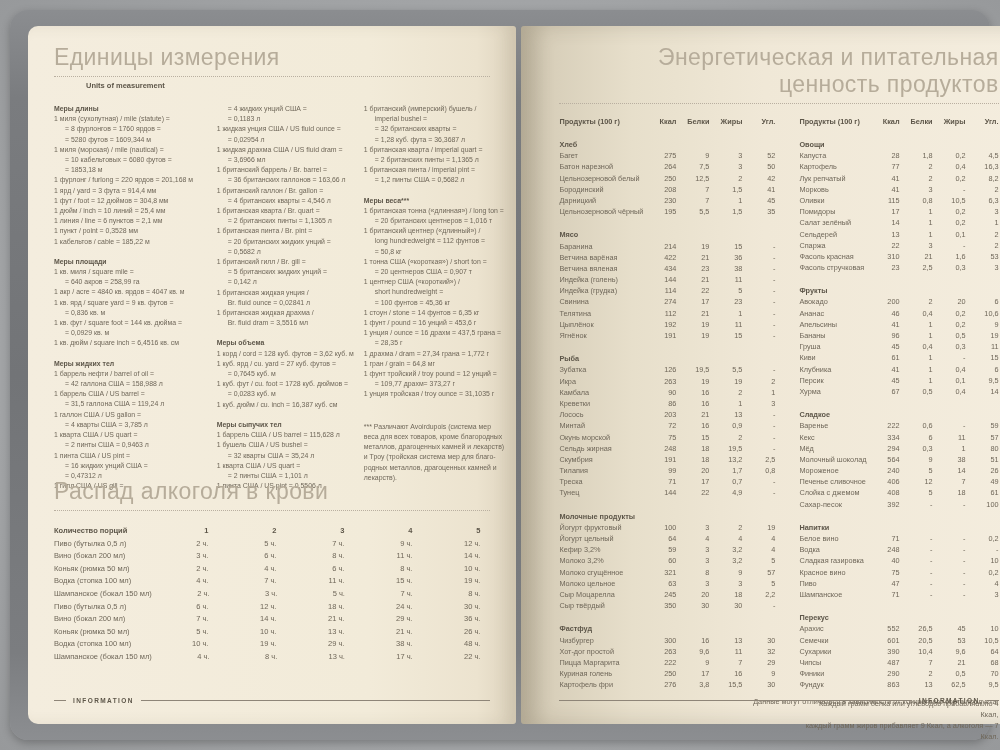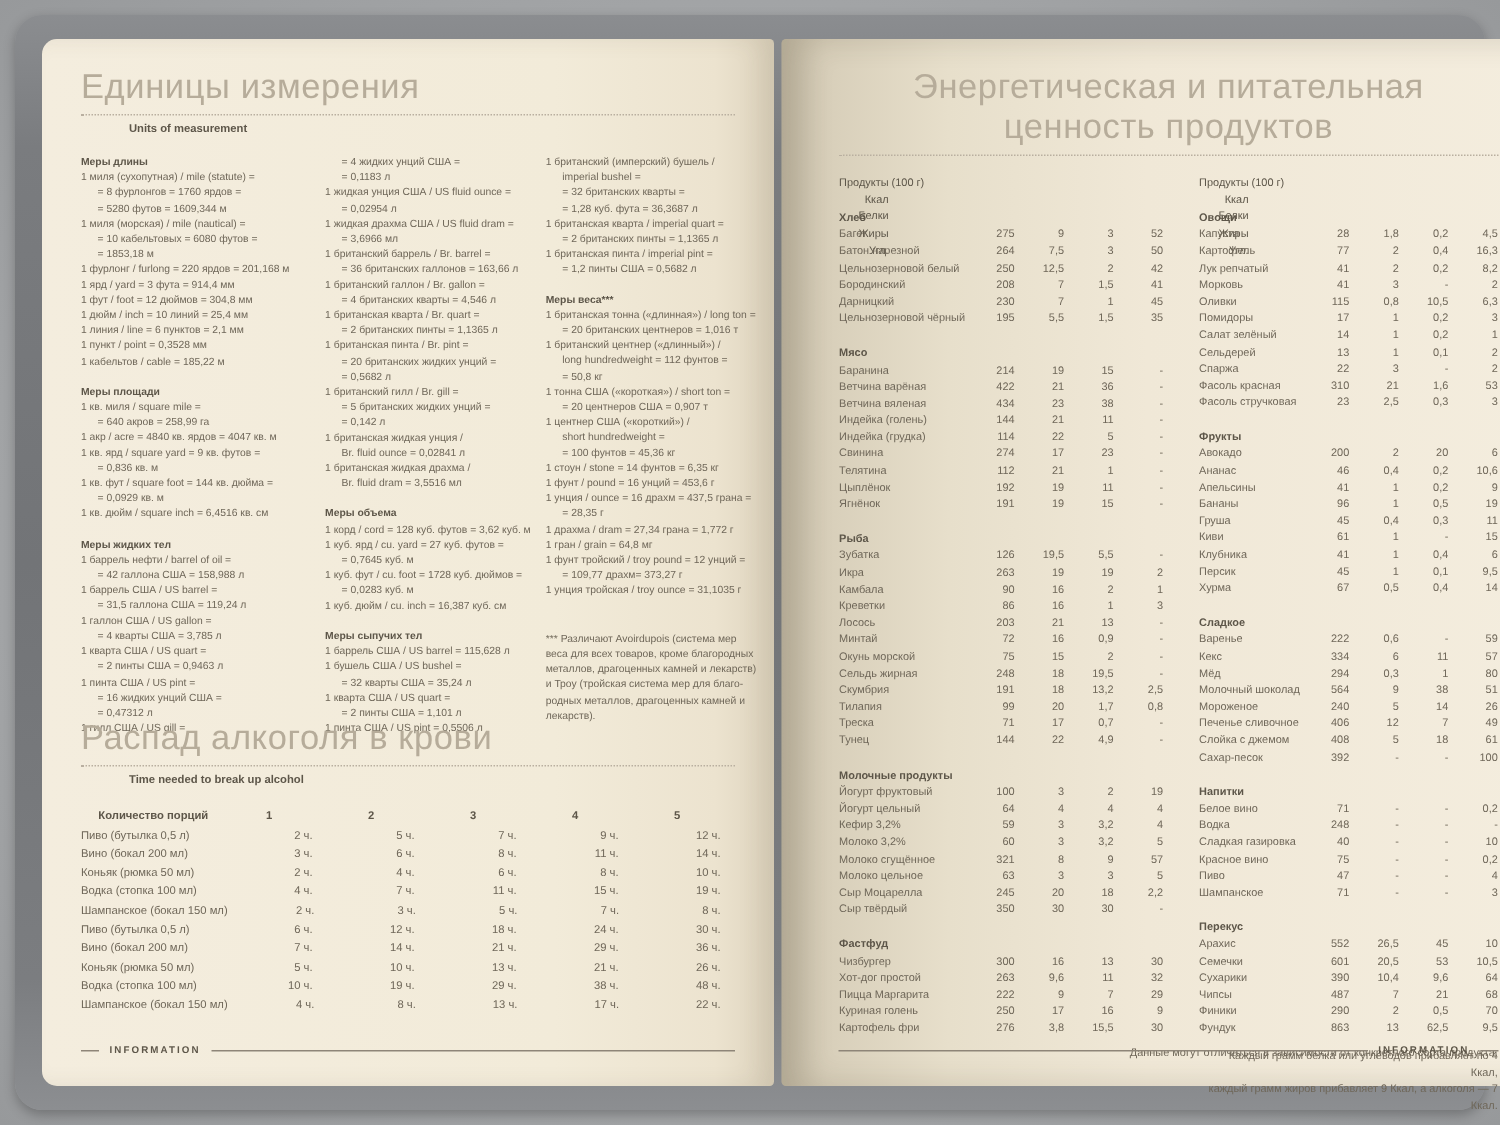--- a/index.html
+++ b/index.html
@@ -29,50 +29,50 @@
   .page-right{
     border-radius:3px 10px 10px 3px;
     background:linear-gradient(90deg,#c9c0ab 0%,#d8cfba 6%,#e7dfcb 22%,#f0e8d7 48%,#f4edde 100%);
     box-shadow:inset 14px 0 20px rgba(70,60,40,0.18);
     padding:18px 30px 18px 38px;
   }
   .big-title{
     margin:0;font-size:23px;font-weight:400;letter-spacing:0.4px;
     color:#b6ac9a;border-bottom:1px dotted #b9afa0;padding-bottom:5px;
   }
-  .big-title.right{text-align:center;}
+  .big-title.right{text-align:right;}
   .subtitle{font-size:7.5px;font-weight:bold;color:#5d5649;margin-top:4px;padding-left:32px;}
   .subtitle.right{text-align:right;}
 
   
   .units-cols{display:flex;gap:10px;margin-top:14px;}
   .ucol{font-size:6.9px;line-height:10.2px;}
   .ucol.c1{flex:0 0 35%;}
   .ucol.c2{flex:0 0 30.5%;}
   .ucol.c3{flex:0 0 34.5%;}
   .m-h{font-weight:bold;color:#5d5649;margin-top:10px;white-space:nowrap;}
   .m-h:first-child{margin-top:0;}
   .m-line{white-space:nowrap;}
   .m-line.ind{padding-left:11px;}
   .m-gap{height:22px;}
 
   
   .alcohol{position:absolute;left:26px;right:26px;top:452px;}
   .alc-table{margin-top:14px;font-size:7.5px;}
   .alc-row{display:flex;height:12.6px;line-height:12.6px;}
   .alc-row .lbl{flex:1;white-space:nowrap;}
-  .alc-row.head .lbl,.alc-row.head .v{font-weight:bold;color:#5d5649;text-align:center;}
+  .alc-row.head .lbl,.alc-row.head .v{font-weight:bold;color:#5d5649;}
   .alc-row .v{width:58px;text-align:right;padding-right:10px;}
   .alc-group{font-weight:bold;color:#5d5649;height:12.6px;line-height:12.6px;}
 
   
   .nut-wrap{display:flex;gap:24px;margin-top:12px;}
   .ntcol{flex:1 1 50%;font-size:7.3px;}
   .nut-row{display:flex;height:11.2px;line-height:11.2px;}
-  .nut-row.head{font-weight:normal;color:#5d5649;height:11px;flex-direction:column;}
+  .nut-row.head{font-weight:bold;color:#5d5649;height:11px;}
   .nut-name{flex:1;white-space:nowrap;}
   .nut-v{width:33px;text-align:right;white-space:nowrap;}
   .nut-sec{margin-top:12px;}
   .nut-h{font-weight:bold;color:#5d5649;height:11.2px;line-height:11.2px;}
 
   .note1{margin-top:8px;text-align:right;font-size:7.3px;line-height:11px;color:#6f6759;}
   .note2{position:absolute;right:30px;bottom:18px;font-size:7.3px;color:#6f6759;}
 
   
   .pfoot{position:absolute;left:26px;right:26px;bottom:20px;display:flex;align-items:center;gap:7px;}
@@ -203,21 +203,20 @@
             <div class="m-line">веса для всех товаров, кроме благородных</div>
             <div class="m-line">металлов, драгоценных камней и лекарств)</div>
             <div class="m-line">и Троу (тройская система мер для благо-</div>
             <div class="m-line">родных металлов, драгоценных камней и</div>
             <div class="m-line">лекарств).</div>
           </div>
       </div>
 
       <div class="alcohol">
         <h2 class="big-title">Распад алкоголя в крови</h2>
-        <div class="subtitle">Time needed to break up alcohol</div>
         <div class="alc-table">
             <div class="alc-row head">
               <span class="lbl">Количество порций</span>
               <span class="v">1</span>
               <span class="v">2</span>
               <span class="v">3</span>
               <span class="v">4</span>
               <span class="v">5</span>
             </div>
             <div class="alc-row">

